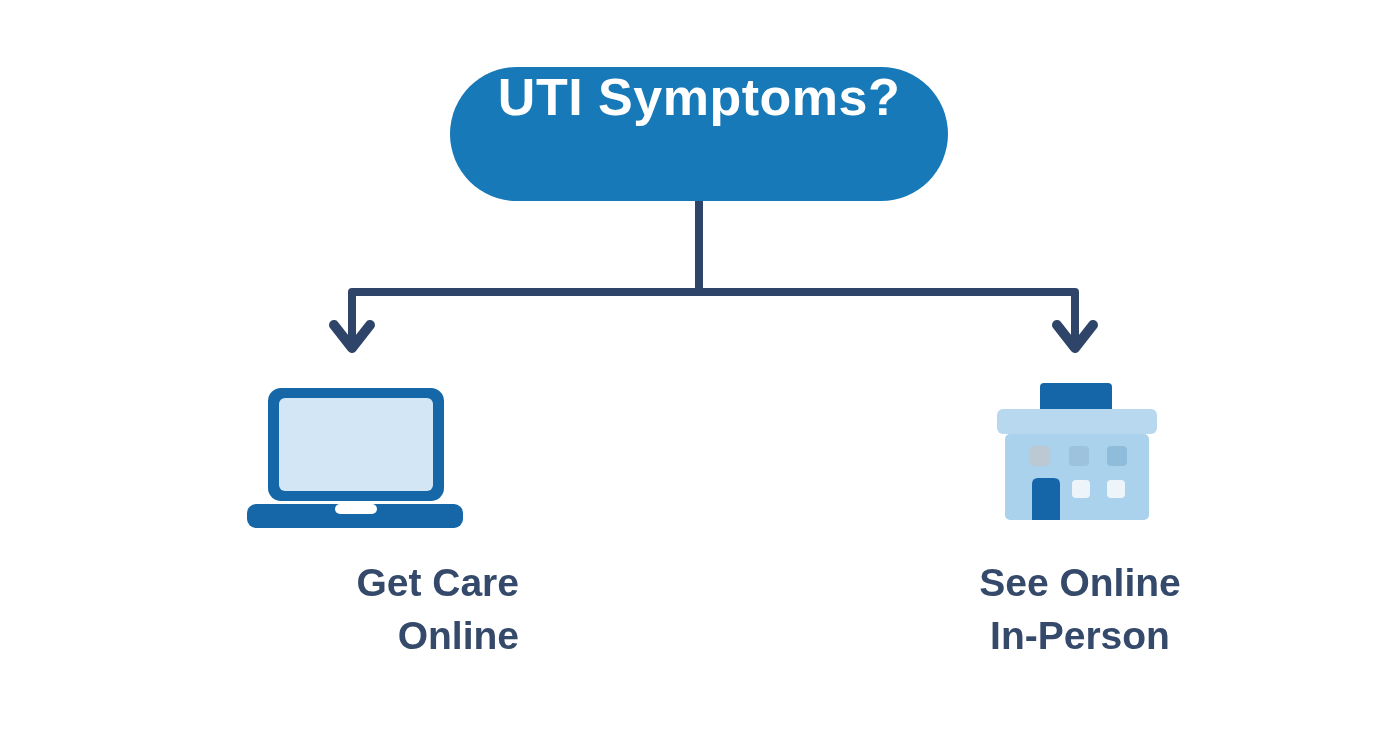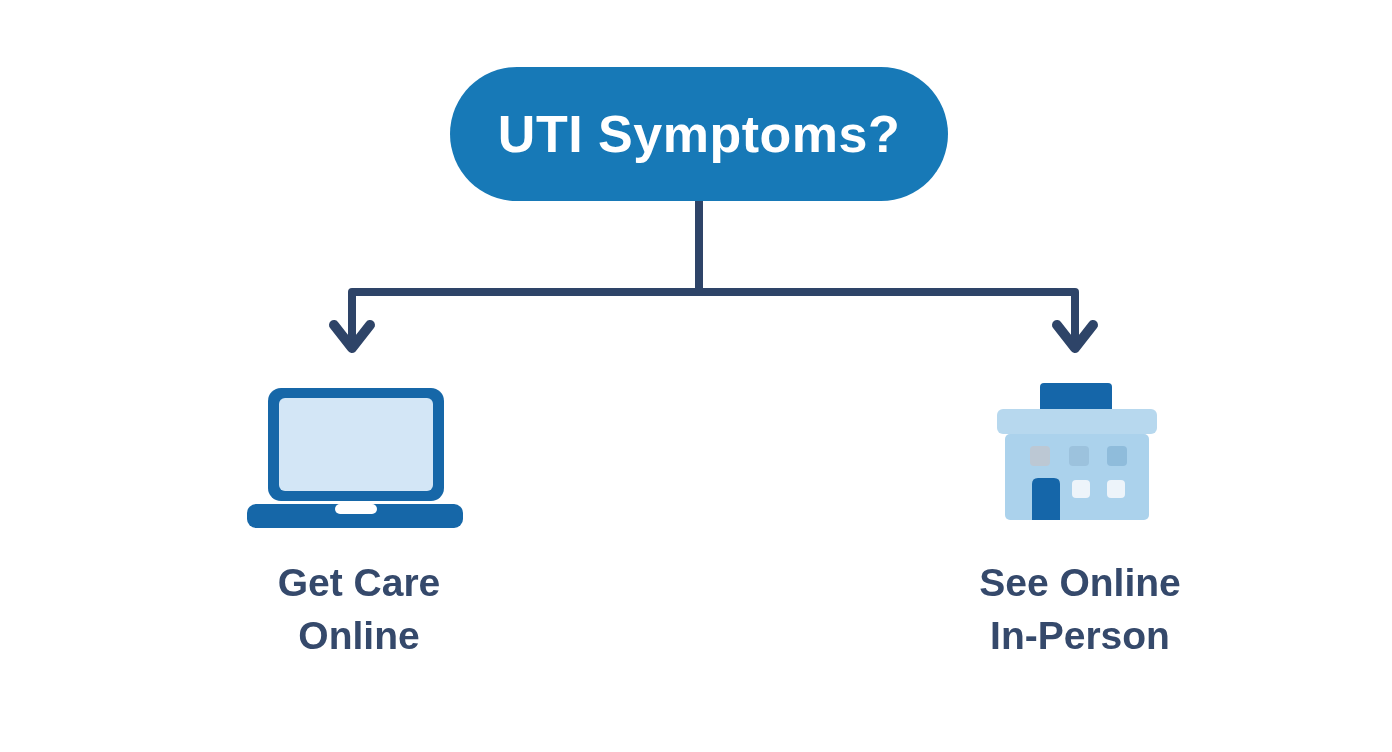--- a/index.html
+++ b/index.html
@@ -51,21 +51,21 @@
     stroke-linecap: round;
     stroke-linejoin: round;
   }
   .pill {
     position: absolute;
     left: 450px; top: 67px;
     width: 498px; height: 134px;
     background: var(--pill-bg);
     border-radius: 67px;
     display: flex;
-    align-items: center;
+    align-items: flex-start;
     justify-content: center;
   }
   .pill-label {
     color: var(--pill-text);
     font-size: 52px;
     font-weight: 700;
     letter-spacing: 0.5px;
     white-space: nowrap;
   }
   .branch { position: absolute; }
@@ -74,21 +74,21 @@
   .branch-right-icon { position: absolute; left: 997px; top: 383px; }
   .branch-label {
     position: absolute;
     text-align: center;
     color: var(--label-text);
     font-size: 39px;
     font-weight: 700;
     line-height: 53px;
     white-space: pre-line;
   }
-  .branch-label.left  { left: 209px; top: 556px; width: 300px; }
+  .branch-label.left  { left: 219px; top: 556px; width: 300px; text-align: right; }
   .branch-label.right { left: 930px; top: 556px; width: 300px; }
 </style>
 </head>
 <body>
 
 <div class="canvas">
 
   <svg class="connectors" viewBox="0 0 1392 752" aria-hidden="true">
     <path class="line" d="M699 198 V 292"></path>
     <path class="line" d="M352 340 V 292 H 1075 V 340"></path>

